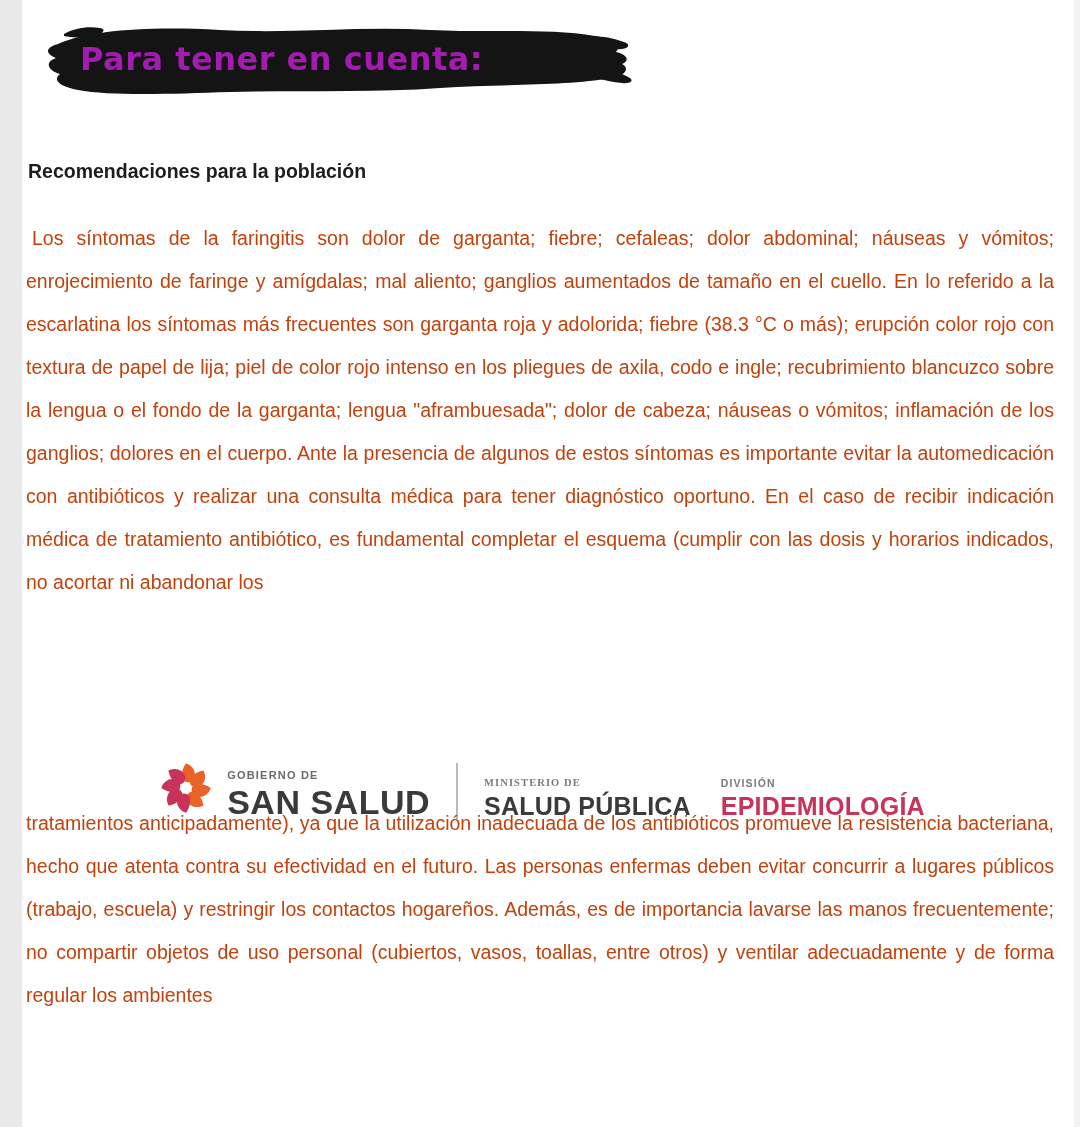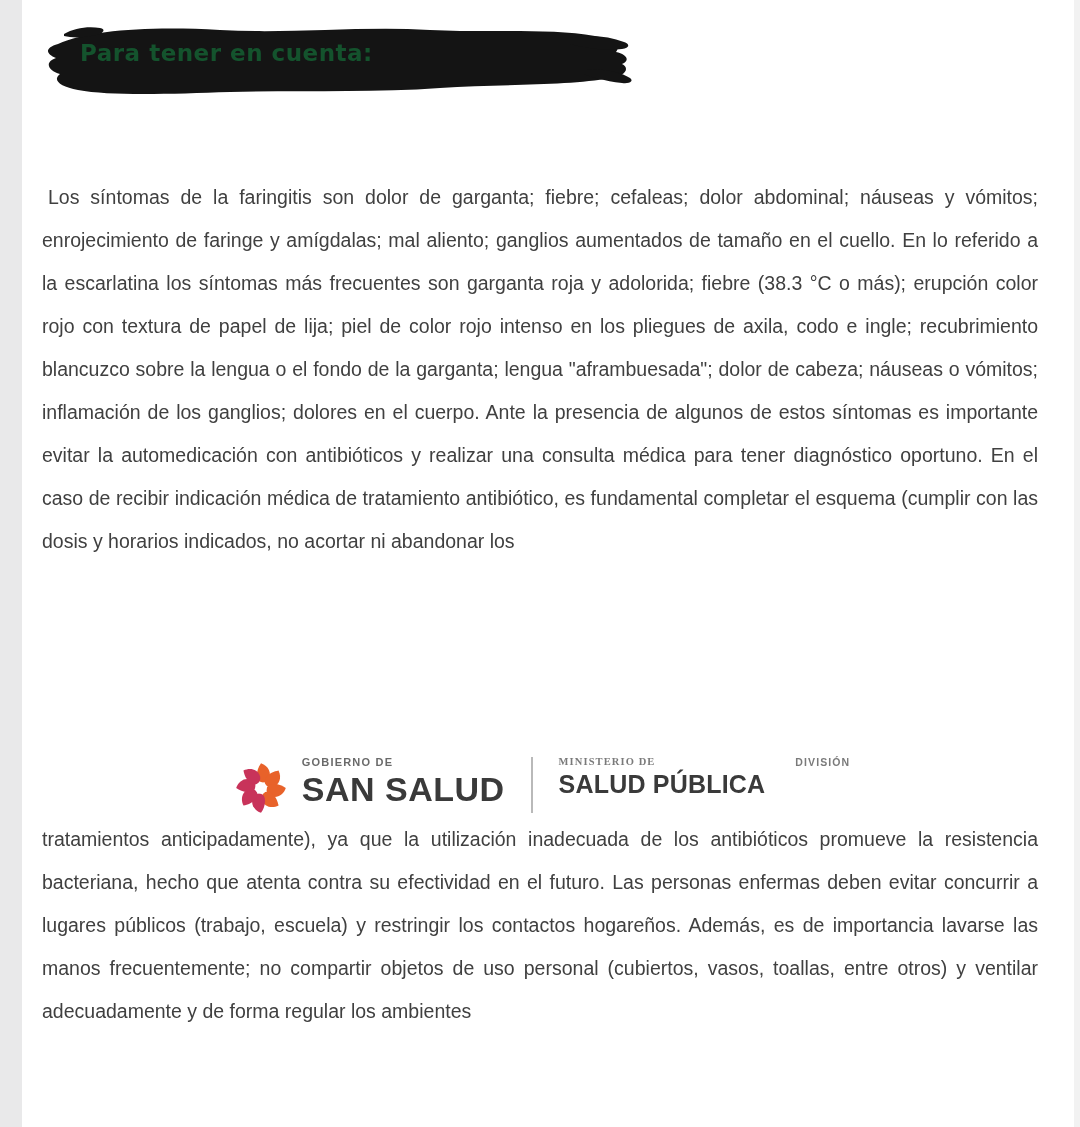--- a/index.html
+++ b/index.html
@@ -47,23 +47,23 @@
   .banner svg {
     display: block;
     width: 610px;
     height: 92px;
   }
   .banner-text {
     position: absolute;
     left: 50px;
     top: 26px;
     font-family: "DejaVu Sans", sans-serif;
-    font-size: 23px;
-    font-weight: 700;
-    color: #14532d;
+    font-size: 32px;
+    font-weight: 700;
+    color: #a21caf;
     letter-spacing: 0.5px;
     white-space: nowrap;
   }
 
   
   .content {
     position: absolute;
     left: 26px;
     top: 160px;
     width: 1028px;
@@ -71,45 +71,45 @@
   .subtitle {
     font-size: 19.5px;
     font-weight: 700;
     color: #1d1d1d;
     margin: 0 0 34px 2px;
     font-family: "Liberation Sans", sans-serif;
   }
   .para {
     font-size: 19.5px;
     line-height: 43px;
-    color: #404040;
+    color: #c2410c;
     text-align: justify;
     text-justify: inter-word;
-    margin: 16px;
+    margin: 0;
     font-family: "Liberation Sans", sans-serif;
   }
   .para.first {
     text-indent: 6px;
   }
 
   
   .logo-band {
     position: absolute;
     left: 0;
     top: 735px;
     width: 1080px;
     height: 105px;
     display: flex;
     align-items: center;
     justify-content: center;
     gap: 0;
   }
   .logo-inner {
     display: flex;
-    align-items: flex-start;
+    align-items: flex-end;
   }
   .sun-mark {
     width: 62px;
     height: 62px;
     margin-right: 10px;
     flex: none;
   }
   .gob-block {
     display: flex;
     flex-direction: column;
@@ -203,20 +203,21 @@
                C540 72, 470 70, 410 74 C340 79, 270 76, 200 78 C140 80, 80 82, 48 76
                C30 73, 22 66, 30 60 C18 57, 14 48, 26 44 C16 40, 14 34, 28 30 Z" fill="#141414"></path>
       <path d="M540 24 C560 20, 578 22, 594 28 C600 30, 600 34, 592 35 C574 37, 556 34, 540 30 Z" fill="#141414"></path>
       <path d="M556 56 C574 54, 590 58, 600 64 C604 67, 600 70, 592 69 C574 67, 562 63, 554 60 Z" fill="#141414"></path>
       <path d="M34 20 C44 14, 58 12, 70 14 C76 15, 74 19, 66 21 C54 24, 42 24, 34 22 Z" fill="#141414"></path>
     </svg>
     <div class="banner-text">Para tener en cuenta:</div>
   </div>
 
   <div class="content">
+    <h2 class="subtitle">Recomendaciones para la población</h2>
     <p class="para first">Los síntomas de la faringitis son dolor de garganta; fiebre; cefaleas; dolor abdominal; náuseas y vómitos; enrojecimiento de faringe y amígdalas; mal aliento; ganglios aumentados de tamaño en el cuello. En lo referido a la escarlatina los síntomas más frecuentes son garganta roja y adolorida; fiebre (38.3 °C o más); erupción color rojo con textura de papel de lija; piel de color rojo intenso en los pliegues de axila, codo e ingle; recubrimiento blancuzco sobre la lengua o el fondo de la garganta; lengua "aframbuesada"; dolor de cabeza; náuseas o vómitos; inflamación de los ganglios; dolores en el cuerpo. Ante la presencia de algunos de estos síntomas es importante evitar la automedicación con antibióticos y realizar una consulta médica para tener diagnóstico oportuno. En el caso de recibir indicación médica de tratamiento antibiótico, es fundamental completar el esquema (cumplir con las dosis y horarios indicados, no acortar ni abandonar los</p>
   </div>
 
   <div class="logo-band">
     <div class="logo-inner">
 
       <svg class="sun-mark" viewBox="0 0 100 100" xmlns="http://www.w3.org/2000/svg">
         <g transform="translate(50,50)">
           <g fill="#e8622a">
             <path d="M0,-40 C12,-36 18,-24 12,-14 C6,-6 -4,-8 -6,-16 C-8,-26 -4,-34 0,-40 Z" transform="rotate(0)"></path>
@@ -241,20 +242,21 @@
 
       <div class="divider"></div>
 
       <div class="min-block">
         <span class="min-small">MINISTERIO DE</span>
         <span class="min-big">SALUD PÚBLICA</span>
       </div>
 
       <div class="div-block">
         <span class="div-small">DIVISIÓN</span>
+        <span class="div-big">EPIDEMIOLOGÍA</span>
       </div>
 
     </div>
   </div>
 
   <div class="content-bottom">
     <p class="para">tratamientos anticipadamente), ya que la utilización inadecuada de los antibióticos promueve la resistencia bacteriana, hecho que atenta contra su efectividad en el futuro. Las personas enfermas deben evitar concurrir a lugares públicos (trabajo, escuela) y restringir los contactos hogareños. Además, es de importancia lavarse las manos frecuentemente; no compartir objetos de uso personal (cubiertos, vasos, toallas, entre otros) y ventilar adecuadamente y de forma regular los ambientes</p>
   </div>
 
 </div>

